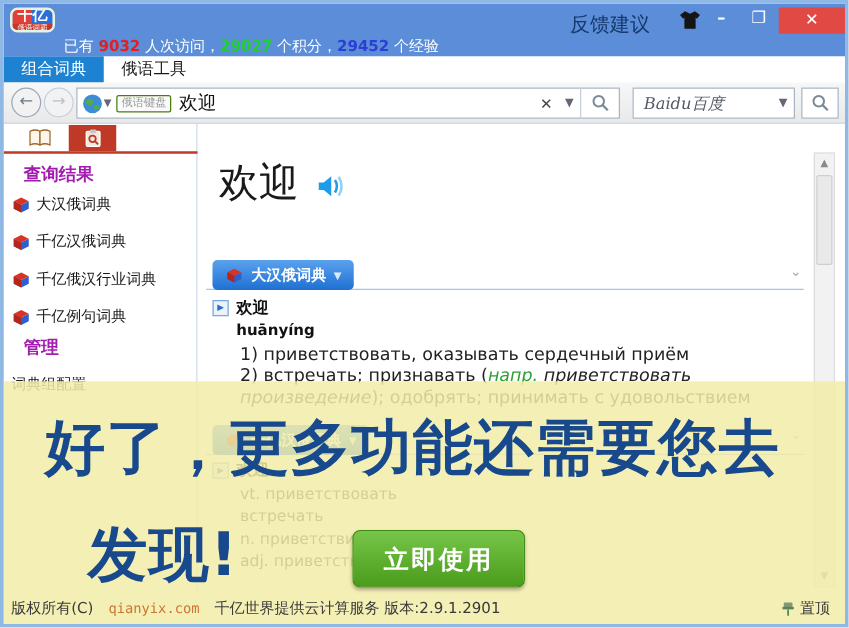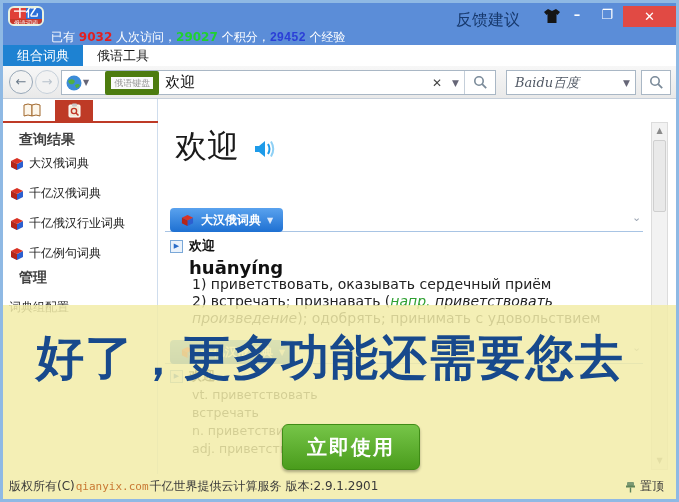--- a/index.html
+++ b/index.html
@@ -16,76 +16,76 @@
   .applogo .b { color:#fff; font-size:6px; background:#c8382a; width:100%; text-align:center; line-height:8px; }
   .title-text { position:absolute; left:48px; top:5px; color:#fff; font-size:13px; letter-spacing:1px; }
   .feedback { position:absolute; left:453px; top:7px; color:#17396d; font-size:16px; cursor:pointer; }
   .shirt { position:absolute; left:540px; top:5px; width:18px; height:16px; }
   .winbtn { position:absolute; top:2px; color:#fff; font-size:13px; text-align:center; cursor:pointer; }
   .btn-min { left:562px; width:24px; line-height:20px; font-weight:bold; }
   .btn-max { left:592px; width:24px; line-height:20px; }
   .btn-close { left:620px; top:3px; width:53px; height:21px; background:#e14a44; line-height:21px; font-size:13px; }
   .infobar { position:absolute; left:48px; top:26px; color:#fff; font-size:12px; }
   .infobar b { font-weight:bold; }
-  .num-red { color:#e31f1f; } .num-green { color:#1fd12f; } .num-blue { color:#2b3fd7;font-family:Liberation Mono, monospace; }
+  .num-red { color:#e31f1f; } .num-green { color:#1fd12f; } .num-blue { color:#2b3fd7; }
 
   
   .tabrow { position:absolute; left:3px; top:45px; width:673px; height:21px; background:#fff; display:flex; z-index:9; }
   .mtab { height:21px; line-height:21px; padding:0 14px; font-size:13px; color:#1a1a1a; cursor:pointer; }
   .mtab.active { background:#1e82d2; color:#fff; }
 
   
   .toolbar { position:absolute; left:3px; top:66px; width:673px; height:33px;
              background:linear-gradient(#f7f7f7,#e9e9e9); border-bottom:1px solid #c6cfda; z-index:9; }
   .navbtn { position:absolute; top:4px; width:24px; height:24px; border-radius:50%; border:1px solid #98a8b8;
             background:#f2f2f2; color:#6a7a8a; font-size:13px; text-align:center; line-height:22px; cursor:pointer; }
   .navbtn.fwd { border-color:#c6d0da; color:#b9c3cd; }
   .searchbox { position:absolute; left:58px; top:4px; width:435px; height:25px; background:#fff;
                border:1px solid #a9b7c5; display:flex; align-items:center; }
   .globe-wrap { display:flex; align-items:center; margin-left:4px; cursor:pointer; }
   .mini-caret { font-size:8px; color:#667; margin-left:1px; }
-  .kb-badge { margin-left:16px; font-size:9px; color:#999; border:6px solid #4d7c0f; border-radius:2px;
+  .kb-badge { margin-left:4px; font-size:9px; color:#999; border:1px solid #4d7c0f; border-radius:2px;
               background:#fafafa; padding:1px 3px; line-height:10px; cursor:pointer; }
   .search-value { flex:1; margin-left:6px; font-size:15px; color:#111; }
   .sb-x { font-size:12px; color:#444; padding:0 5px; cursor:pointer; }
   .sb-caret { font-size:9px; color:#667; padding:0 5px; cursor:pointer; }
   .sb-sep { width:1px; height:23px; background:#c5cfda; }
   .sb-mag { width:30px; height:23px; display:flex; align-items:center; justify-content:center; cursor:pointer; }
   .enginebox { position:absolute; left:503px; top:4px; width:130px; height:25px; background:#fff;
                border:1px solid #a9b7c5; display:flex; align-items:center; cursor:pointer; }
   .engine-value { flex:1; margin-left:8px; font-size:13px; color:#525a66; font-style:italic;
                   font-family:"DejaVu Serif","Liberation Serif",serif; }
   .enginego { position:absolute; left:638px; top:4px; width:30px; height:25px; background:#fff;
               border:1px solid #a9b7c5; display:flex; align-items:center; justify-content:center; cursor:pointer; }
 
   
   .sidebar { position:absolute; left:3px; top:99px; width:155px; height:375px; background:#fff;
              border-right:1px solid #cfdded; z-index:8; }
   .stab { position:absolute; top:1px; width:38px; height:21px; display:flex; align-items:center; justify-content:center; cursor:pointer; }
   .stab1 { left:10px; } .stab2 { left:52px; background:#be3a26; }
   .redline { position:absolute; left:0; top:22px; width:155px; height:2px; background:#be3a26; }
-  .side-header { position:absolute; left:16px; font-size:14px; font-weight:bold; color:#404040; }
+  .side-header { position:absolute; left:16px; font-size:14px; font-weight:bold; color:#a21caf; }
   .side-item { position:absolute; left:6px; display:flex; align-items:center; gap:4px; font-size:12px; color:#1a1a1a; cursor:pointer; }
 
   
   .content { position:absolute; left:159px; top:99px; width:492px; height:375px; background:#fff; z-index:7; }
   .headword { position:absolute; left:16px; top:26px; font-size:32px; color:#1a1a1a;
               font-family:"DejaVu Serif","Liberation Serif",serif; }
   .speaker { position:absolute; left:95px; top:40px; cursor:pointer; }
   .dicttab { position:absolute; left:11px; height:24px; padding:0 10px; border-radius:4px;
              background:linear-gradient(#5aa2ee,#1e70d2); color:#fff; font-size:12px; font-weight:bold;
              display:flex; align-items:center; gap:6px; cursor:pointer; z-index:2; }
   .dt-caret { font-size:8px; color:#dce9fb; }
   .dictline { position:absolute; left:6px; width:478px; height:1px; background:#a8c4e4; }
   .sec-chevron { position:absolute; left:473px; font-size:11px; color:#9aa4b2; cursor:pointer; }
   .entryrow { position:absolute; left:11px; display:flex; align-items:center; gap:6px; }
   .expand { width:13px; height:13px; border:1px solid #7aa8d8; background:#eaf2fb; color:#2a6cc8;
             font-size:7px; line-height:11px; text-align:center; cursor:pointer; }
   .entry-word { font-size:13px; font-weight:bold; color:#111; }
-  .pinyin { position:absolute; left:30px; font-size:18px; font-weight:bold; color:#111; }
+  .pinyin { position:absolute; left:30px; font-size:12px; font-weight:bold; color:#111; }
   .defblock { position:absolute; left:33px; width:452px; font-size:14px; line-height:17px; color:#222; }
   .g { color:#2fa032; font-style:italic; }
   .em { font-style:italic; color:#222; }
   .defline { position:absolute; left:33px; font-size:12.5px; color:#222; }
 
   
   .scrollbar { position:absolute; left:651px; top:122px; width:17px; height:348px; background:#f2f2f2;
                border:1px solid #dcdcdc; z-index:8; }
   .sb-arrow { position:absolute; left:0; width:15px; height:16px; color:#8a8a8a; font-size:8px;
               text-align:center; line-height:16px; background:#f2f2f2; cursor:pointer; }
@@ -100,21 +100,21 @@
   .bigtext1 { left:36px; top:326px; }
   .bigtext2 { left:70px; top:412px; }
   .use-btn { position:absolute; left:282px; top:424px; width:138px; height:46px; z-index:48;
              background:linear-gradient(#76c548,#4a9c1c); border:1px solid #3f8c16; border-radius:6px;
              color:#fff; font-size:20px; font-weight:bold; display:flex; align-items:center; justify-content:center;
              box-shadow:0 2px 3px rgba(0,0,0,0.3); cursor:pointer; letter-spacing:2px; }
 
   
   .statusbar { position:absolute; left:3px; top:474px; width:673px; height:25px; z-index:47;
                display:flex; align-items:center; font-size:12px; color:#3a3a3a; }
-  .status-left { margin-left:6px; display:flex; align-items:center; gap:1px; }
+  .status-left { margin-left:6px; display:flex; align-items:center; gap:12px; }
   .site { color:#c87832; font-family:"DejaVu Sans Mono","Liberation Mono",monospace; font-size:11px; }
   .status-right { margin-left:auto; margin-right:12px; display:flex; align-items:center; gap:4px; cursor:pointer; }
 </style>
 </head>
 <body>
 
 <div class="window">
 
   <div class="titlebar">
     <div class="applogo">
@@ -282,20 +282,21 @@
   </div>
 
   <div class="scrollbar">
     <div class="sb-arrow" style="top:0">▲</div>
     <div class="sb-thumb"></div>
     <div class="sb-arrow" style="bottom:0">▼</div>
   </div>
 
   <div class="overlay"></div>
   <div class="bigtext bigtext1">好了，更多功能还需要您去</div>
+  <div class="bigtext bigtext2">发现!</div>
   <div class="use-btn">立即使用</div>
 
   <div class="statusbar">
     <div class="status-left">
       <span>版权所有(C)</span>
       <span class="site">qianyix.com</span>
       <span>千亿世界提供云计算服务 版本:2.9.1.2901</span>
     </div>
     <div class="status-right">
       <svg width="11" height="12" viewBox="0 0 11 12">

